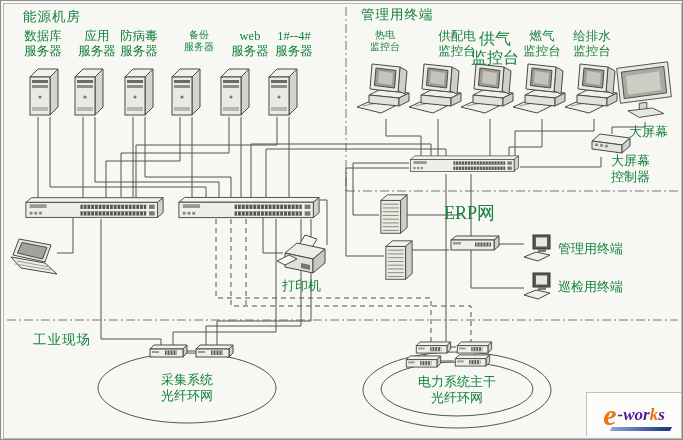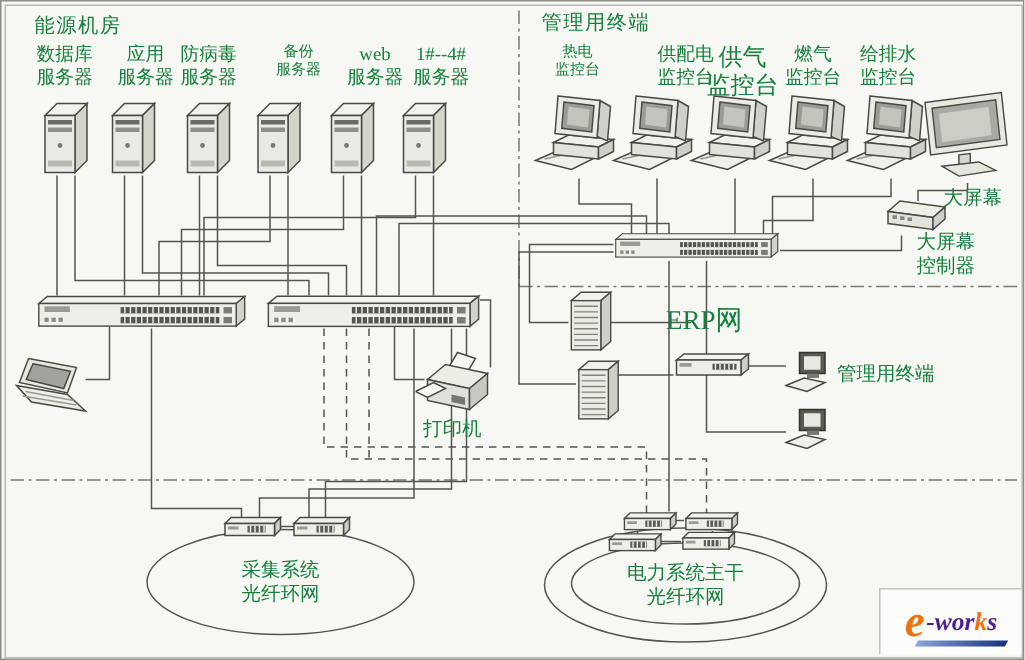--- a/index.html
+++ b/index.html
@@ -267,22 +267,24 @@
 监控台</div>
 <div class="lbl" style="left:561px;top:28px;width:60px;font-size:12.5px">给排水
 监控台</div>
 
 <div class="lbl left" style="left:628px;top:123px;width:50px;font-size:13px">大屏幕</div>
 <div class="lbl left" style="left:610px;top:152px;width:56px;font-size:13px">大屏幕
 控制器</div>
 
 <div class="lbl left" style="left:443px;top:202px;width:60px;font-size:18px">ERP网</div>
 <div class="lbl left" style="left:557px;top:240px;width:90px;font-size:13px">管理用终端</div>
+<div class="lbl left" style="left:557px;top:278px;width:90px;font-size:13px">巡检用终端</div>
 <div class="lbl left" style="left:281px;top:277px;width:60px;font-size:13px">打印机</div>
 
+<div class="lbl title left" style="left:32px;top:331px;width:90px">工业现场</div>
 <div class="lbl" style="left:136px;top:371px;width:100px;font-size:13px">采集系统
 光纤环网</div>
 <div class="lbl" style="left:396px;top:373px;width:120px;font-size:13px">电力系统主干
 光纤环网</div>
 
 <div class="logo">
   <span class="logo-e">e</span>
       <span class="logo-mid">-wor</span>
       <span class="logo-k">k</span>
       <span class="logo-s">s</span>

